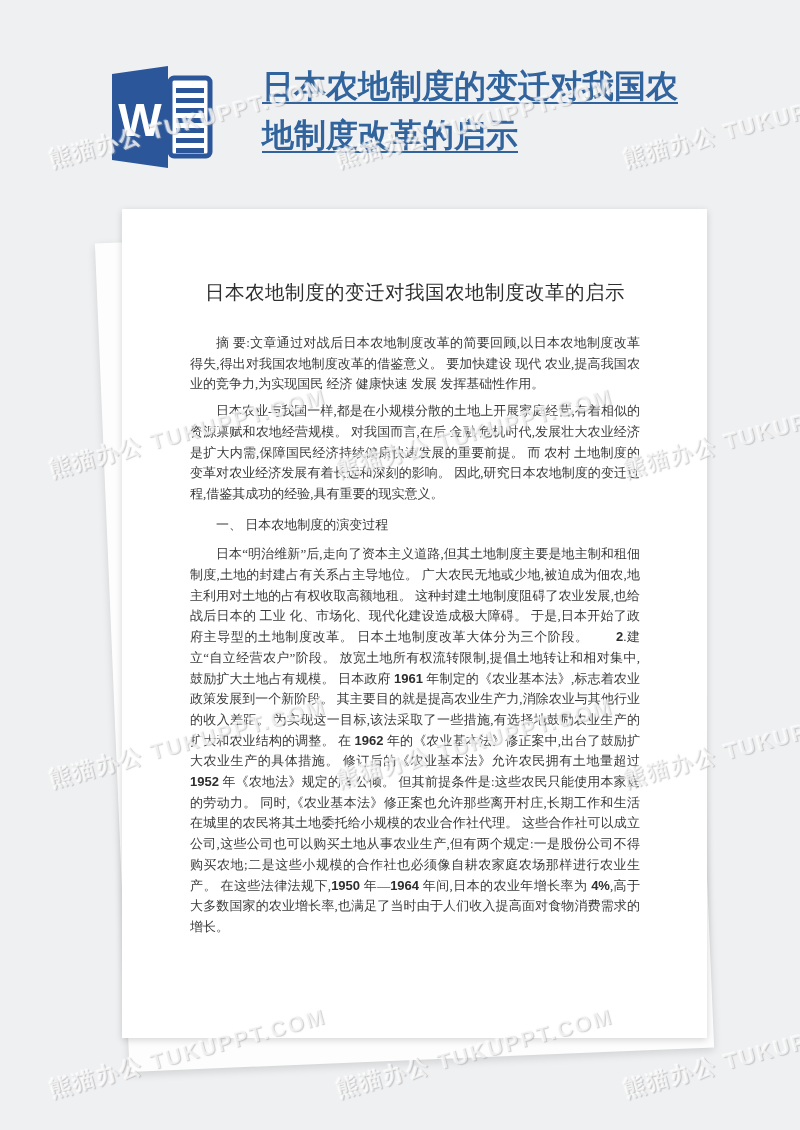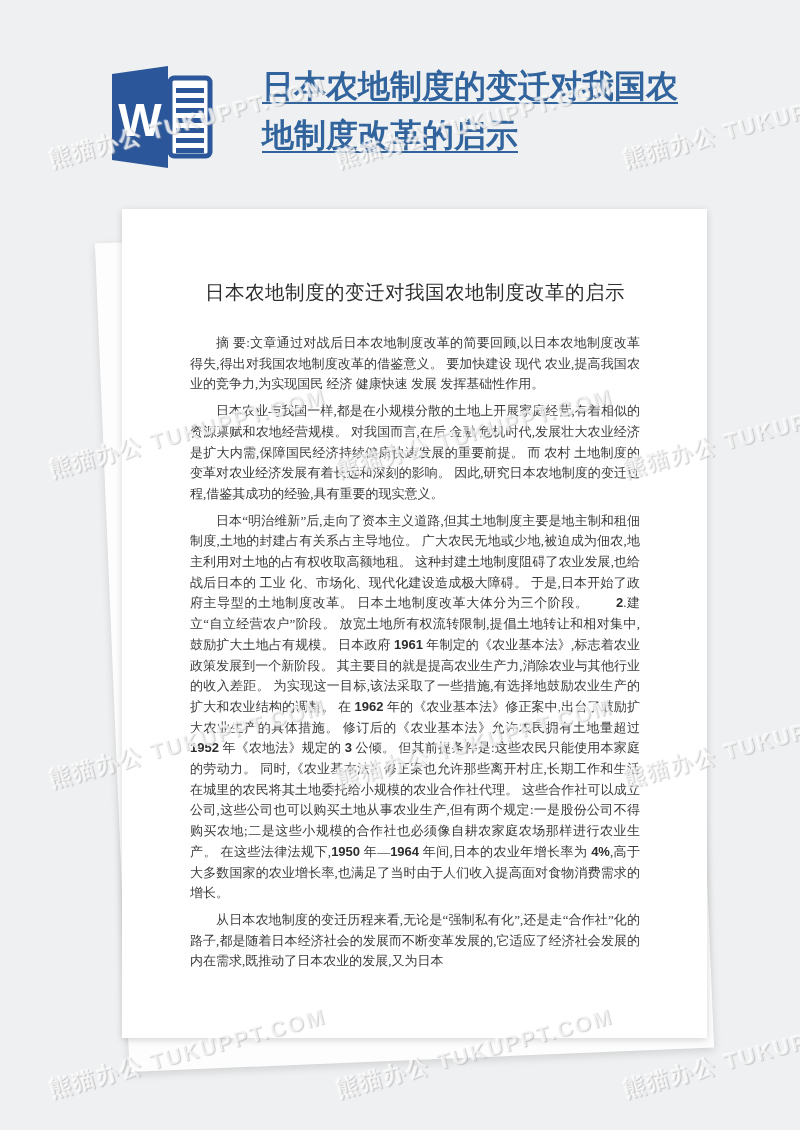--- a/index.html
+++ b/index.html
@@ -82,22 +82,22 @@
 
 <div class="header-title">日本农地制度的变迁对我国农地制度改革的启示</div>
 
 <div class="page-back"></div>
 
 <div class="page-main">
   <div class="doc-title">日本农地制度的变迁对我国农地制度改革的启示</div>
   <div class="doc-body">
       <p>摘 要:文章通过对战后日本农地制度改革的简要回顾,以日本农地制度改革得失,得出对我国农地制度改革的借鉴意义。 要加快建设 现代 农业,提高我国农业的竞争力,为实现国民 经济 健康快速 发展 发挥基础性作用。</p>
       <p>日本农业与我国一样,都是在小规模分散的土地上开展家庭经营,有着相似的资源禀赋和农地经营规模。 对我国而言,在后 金融 危机时代,发展壮大农业经济是扩大内需,保障国民经济持续健康快速发展的重要前提。 而 农村 土地制度的变革对农业经济发展有着长远和深刻的影响。 因此,研究日本农地制度的变迁过程,借鉴其成功的经验,具有重要的现实意义。</p>
+      <p class="heading">一、 日本农地制度的演变过程</p>
       <p>日本“明治维新”后,走向了资本主义道路,但其土地制度主要是地主制和租佃制度,土地的封建占有关系占主导地位。 广大农民无地或少地,被迫成为佃农,地主利用对土地的占有权收取高额地租。 这种封建土地制度阻碍了农业发展,也给战后日本的 工业 化、市场化、现代化建设造成极大障碍。 于是,日本开始了政府主导型的土地制度改革。 日本土地制度改革大体分为三个阶段。　　<b>2</b>.建立“自立经营农户”阶段。 放宽土地所有权流转限制,提倡土地转让和相对集中,鼓励扩大土地占有规模。 日本政府 <b>1961</b> 年制定的《农业基本法》,标志着农业政策发展到一个新阶段。 其主要目的就是提高农业生产力,消除农业与其他行业的收入差距。 为实现这一目标,该法采取了一些措施,有选择地鼓励农业生产的扩大和农业结构的调整。 在 <b>1962</b> 年的《农业基本法》修正案中,出台了鼓励扩大农业生产的具体措施。 修订后的《农业基本法》允许农民拥有土地量超过 <b>1952</b> 年《农地法》规定的 <b>3</b> 公倾。 但其前提条件是:这些农民只能使用本家庭的劳动力。 同时,《农业基本法》修正案也允许那些离开村庄,长期工作和生活在城里的农民将其土地委托给小规模的农业合作社代理。 这些合作社可以成立公司,这些公司也可以购买土地从事农业生产,但有两个规定:一是股份公司不得购买农地;二是这些小规模的合作社也必须像自耕农家庭农场那样进行农业生产。 在这些法律法规下,<b>1950</b> 年—<b>1964</b> 年间,日本的农业年增长率为 <b>4%</b>,高于大多数国家的农业增长率,也满足了当时由于人们收入提高面对食物消费需求的增长。</p>
-      <p>从日本农地制度的变迁历程来看,无论是“强制私有化”,还是走“合作社”化的路子,都是随着日本经济社会的发展而不断变革发展的,它适应了经济社会发展的内在需求,既推动了日本农业的发展,又为日本</p>
     </div>
 </div>
 
 <div class="wm-layer">
     <span class="wm" style="left: 50px; top: 145px;">熊猫办公 TUKUPPT.COM</span>
     <span class="wm" style="left: 337px; top: 145px;">熊猫办公 TUKUPPT.COM</span>
     <span class="wm" style="left: 624px; top: 145px;">熊猫办公 TUKUPPT.COM</span>
     <span class="wm" style="left: 50px; top: 455px;">熊猫办公 TUKUPPT.COM</span>
     <span class="wm" style="left: 337px; top: 455px;">熊猫办公 TUKUPPT.COM</span>
     <span class="wm" style="left: 624px; top: 455px;">熊猫办公 TUKUPPT.COM</span>

